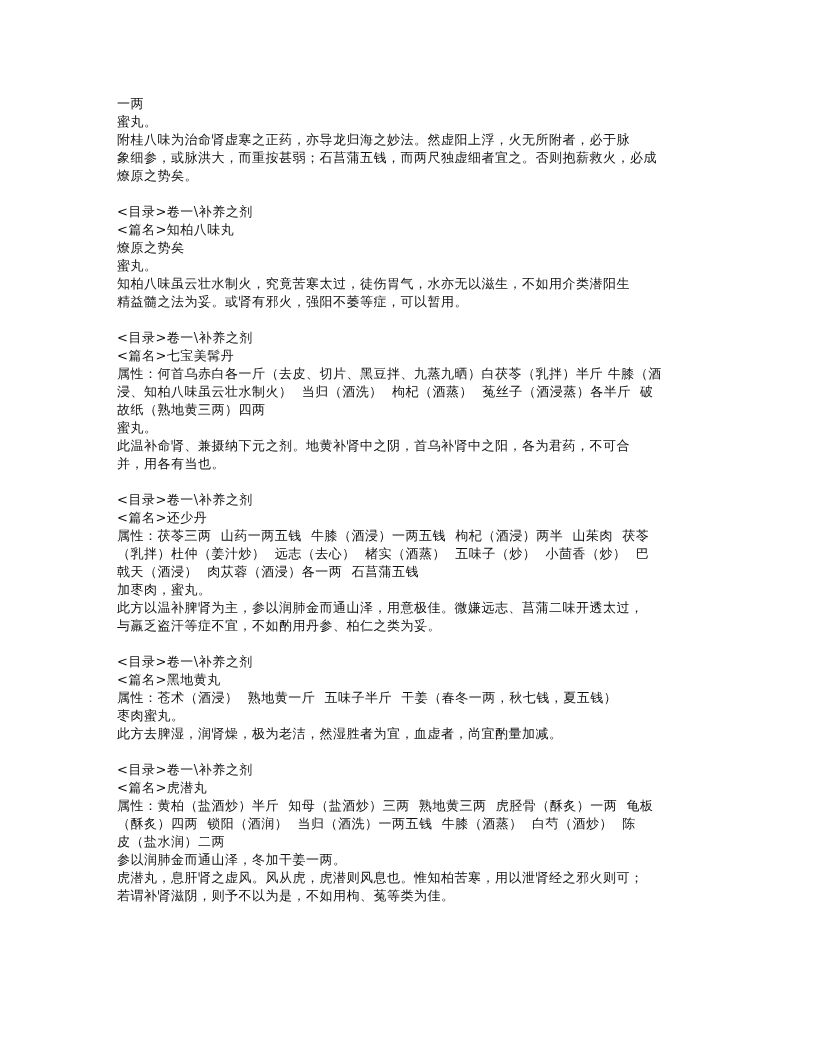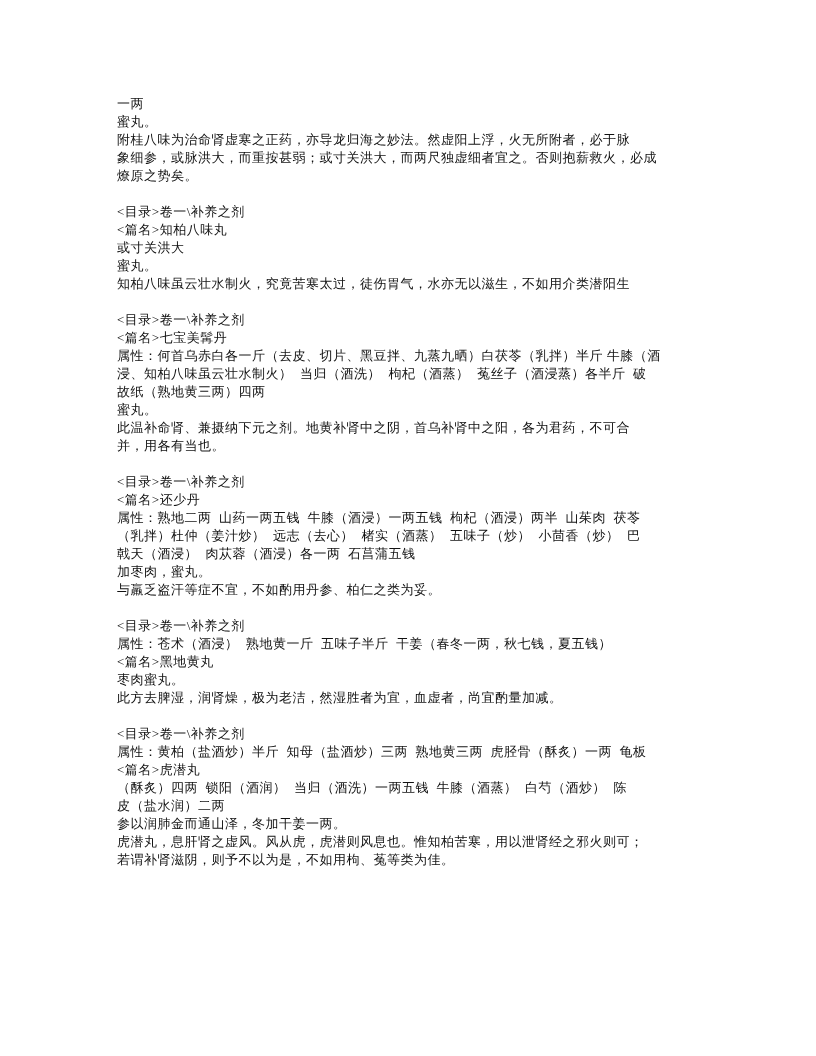--- a/index.html
+++ b/index.html
@@ -3,81 +3,83 @@
   <meta charset="utf-8">
   <style>
     html, body { margin: 0; padding: 0; background: #ffffff; }
     body { width: 816px; height: 1056px; position: relative; overflow: hidden; }
     .page {
       position: absolute; left: 117px; top: 95px; width: 600px;
       font-family: "DejaVu Serif", "Liberation Serif", serif;
       font-size: 13px; line-height: 18px; color: #111111;
       letter-spacing: 0.5px;
     }
-    .line { white-space: pre; height: 18px; font-family: Liberation Serif, serif; }
+    .line { white-space: pre; height: 18px; }
     .gap { height: 18px; }
     .entry { margin: 0; }
   </style>
 </head>
 <body>
 
 <div class="page">
   <div class="entry">
     <div class="line">一两</div>
     <div class="line">蜜丸。</div>
     <div class="line">附桂八味为治命肾虚寒之正药，亦导龙归海之妙法。然虚阳上浮，火无所附者，必于脉</div>
-    <div class="line">象细参，或脉洪大，而重按甚弱；或寸关洪大，而两尺独虚细者宜之。否则抱薪救火，必成</div>
+    <div class="line">象细参，或脉洪大，而重按甚弱；石菖蒲五钱，而两尺独虚细者宜之。否则抱薪救火，必成</div>
     <div class="line">燎原之势矣。</div>
   </div>
   <div class="gap"></div>
 
   <div class="entry">
     <div class="line">&lt;目录&gt;卷一\补养之剂</div>
     <div class="line">&lt;篇名&gt;知柏八味丸</div>
-    <div class="line">或寸关洪大</div>
+    <div class="line">燎原之势矣</div>
     <div class="line">蜜丸。</div>
     <div class="line">知柏八味虽云壮水制火，究竟苦寒太过，徒伤胃气，水亦无以滋生，不如用介类潜阳生</div>
+    <div class="line">精益髓之法为妥。或肾有邪火，强阳不萎等症，可以暂用。</div>
   </div>
   <div class="gap"></div>
 
   <div class="entry">
     <div class="line">&lt;目录&gt;卷一\补养之剂</div>
     <div class="line">&lt;篇名&gt;七宝美髯丹</div>
     <div class="line">属性：何首乌赤白各一斤（去皮、切片、黑豆拌、九蒸九晒）白茯苓（乳拌）半斤 牛膝（酒</div>
     <div class="line">浸、知柏八味虽云壮水制火）  当归（酒洗）  枸杞（酒蒸）  菟丝子（酒浸蒸）各半斤  破</div>
     <div class="line">故纸（熟地黄三两）四两</div>
     <div class="line">蜜丸。</div>
     <div class="line">此温补命肾、兼摄纳下元之剂。地黄补肾中之阴，首乌补肾中之阳，各为君药，不可合</div>
     <div class="line">并，用各有当也。</div>
   </div>
   <div class="gap"></div>
 
   <div class="entry">
     <div class="line">&lt;目录&gt;卷一\补养之剂</div>
     <div class="line">&lt;篇名&gt;还少丹</div>
-    <div class="line">属性：熟地二两  山药一两五钱  牛膝（酒浸）一两五钱  枸杞（酒浸）两半  山茱肉  茯苓</div>
+    <div class="line">属性：茯苓三两  山药一两五钱  牛膝（酒浸）一两五钱  枸杞（酒浸）两半  山茱肉  茯苓</div>
     <div class="line">（乳拌）杜仲（姜汁炒）  远志（去心）  楮实（酒蒸）  五味子（炒）  小茴香（炒）  巴</div>
     <div class="line">戟天（酒浸）  肉苁蓉（酒浸）各一两  石菖蒲五钱</div>
     <div class="line">加枣肉，蜜丸。</div>
+    <div class="line">此方以温补脾肾为主，参以润肺金而通山泽，用意极佳。微嫌远志、菖蒲二味开透太过，</div>
     <div class="line">与羸乏盗汗等症不宜，不如酌用丹参、柏仁之类为妥。</div>
   </div>
   <div class="gap"></div>
 
   <div class="entry">
     <div class="line">&lt;目录&gt;卷一\补养之剂</div>
+    <div class="line">&lt;篇名&gt;黑地黄丸</div>
     <div class="line">属性：苍术（酒浸）  熟地黄一斤  五味子半斤  干姜（春冬一两，秋七钱，夏五钱）</div>
-    <div class="line">&lt;篇名&gt;黑地黄丸</div>
     <div class="line">枣肉蜜丸。</div>
     <div class="line">此方去脾湿，润肾燥，极为老洁，然湿胜者为宜，血虚者，尚宜酌量加减。</div>
   </div>
   <div class="gap"></div>
 
   <div class="entry">
     <div class="line">&lt;目录&gt;卷一\补养之剂</div>
+    <div class="line">&lt;篇名&gt;虎潜丸</div>
     <div class="line">属性：黄柏（盐酒炒）半斤  知母（盐酒炒）三两  熟地黄三两  虎胫骨（酥炙）一两  龟板</div>
-    <div class="line">&lt;篇名&gt;虎潜丸</div>
     <div class="line">（酥炙）四两  锁阳（酒润）  当归（酒洗）一两五钱  牛膝（酒蒸）  白芍（酒炒）  陈</div>
     <div class="line">皮（盐水润）二两</div>
     <div class="line">参以润肺金而通山泽，冬加干姜一两。</div>
     <div class="line">虎潜丸，息肝肾之虚风。风从虎，虎潜则风息也。惟知柏苦寒，用以泄肾经之邪火则可；</div>
     <div class="line">若谓补肾滋阴，则予不以为是，不如用枸、菟等类为佳。</div>
   </div>
 </div>
 
 </body></html>

